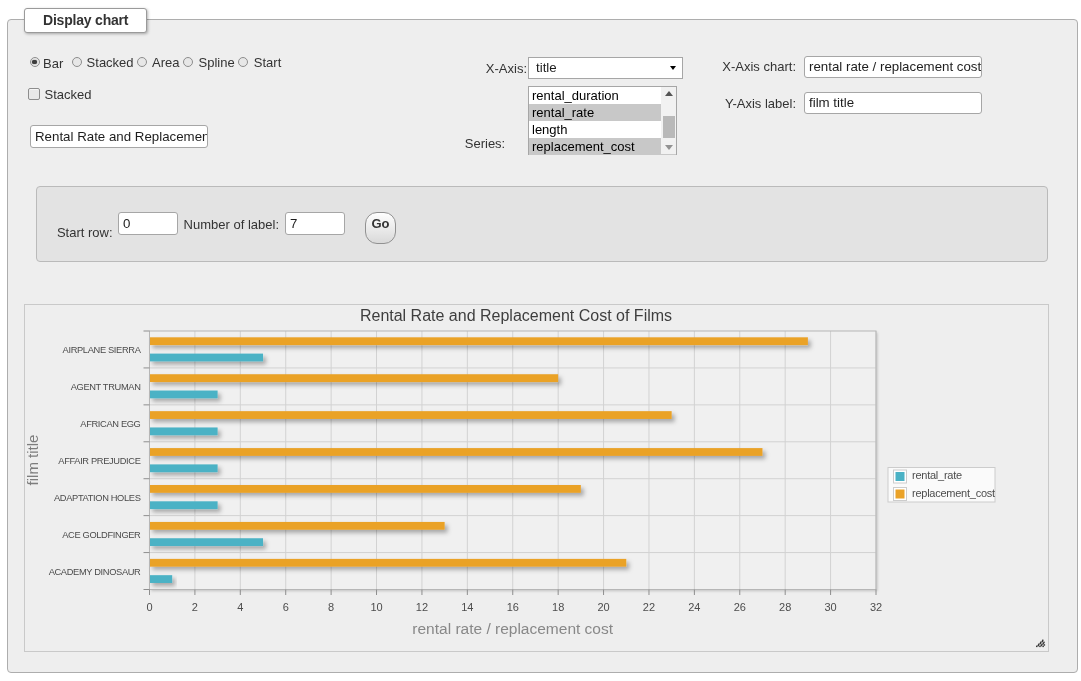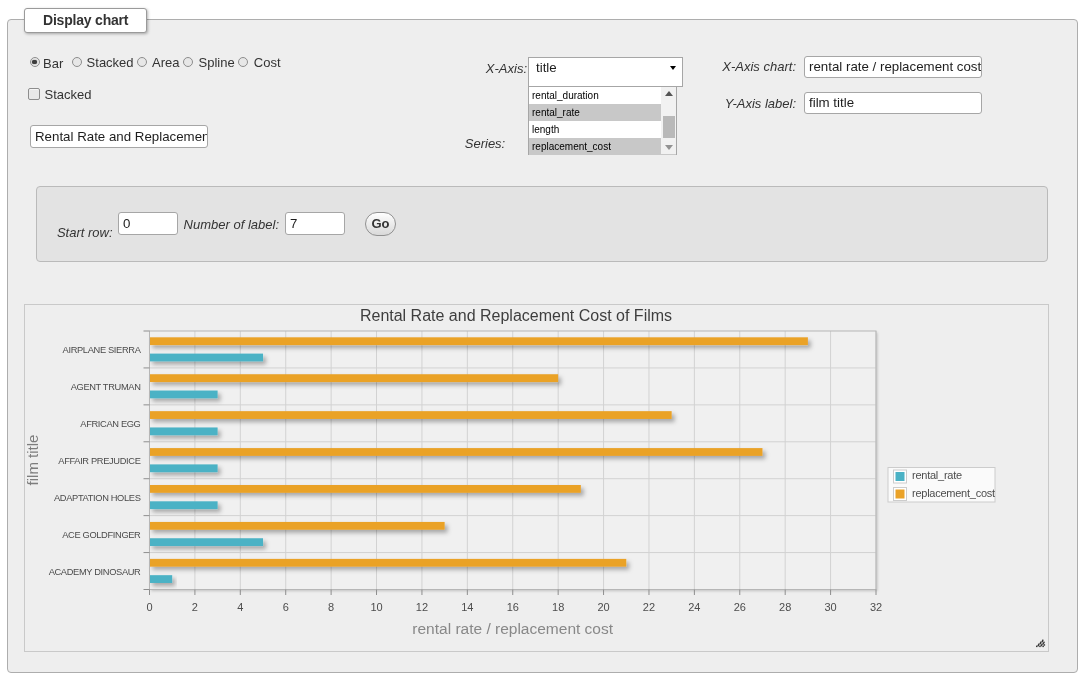--- a/index.html
+++ b/index.html
@@ -12,63 +12,63 @@
   border:1px solid #9a9a9a; border-radius:3px; line-height:23px; font-weight:bold;
   font-size:14px; letter-spacing:-0.2px; color:#333; box-shadow:1px 1px 3px rgba(0,0,0,0.3); }
 .radio { width:10px; height:10px; border-radius:50%; border:1px solid #8d8d8d; background:#e7e7e7; }
 .radio.on::after { content:""; position:absolute; left:1.8px; top:1.8px; width:4.5px; height:4.5px;
   border-radius:50%; background:#3c3c3c; box-shadow:0 0 1px #3c3c3c; }
 .cb { width:12px; height:12px; border:1px solid #8d8d8d; border-radius:2px; background:#e9e9e9;
   box-shadow: inset 0 1px 0 rgba(255,255,255,0.6); }
 .lbl { font-size:13px; color:#333; line-height:15px; white-space:nowrap; }
 .inp { background:#fff; border:1px solid #a6a6a6; border-radius:3px; font-family:"Liberation Sans",sans-serif;
   font-size:13.3px; color:#1d1d1d; line-height:20px; padding:0 0 0 4px; white-space:nowrap; overflow:hidden; }
-.rlab { text-align:right;font-style:italic; }
+.rlab { text-align:right; }
 .sel { background:#fff; border:1px solid #a6a6a6; font-size:13.3px; color:#1d1d1d; line-height:20px; padding-left:7px; }
 .sel .arr { position:absolute; right:6px; top:8px; width:0; height:0;
   border-left:3.5px solid transparent; border-right:3.5px solid transparent; border-top:4.5px solid #000; }
 .msel { background:#fff; border:1px solid #a6a6a6; }
-.opt { height:17px; line-height:17px; padding-left:3px; font-size:10px; color:#000; white-space:nowrap; }
+.opt { height:17px; line-height:17px; padding-left:3px; font-size:13px; color:#000; white-space:nowrap; }
 .opt.seld { background:#c8c8c8; }
 .sb { position:absolute; top:0; right:0; width:15px; height:100%; background:#f2f2f2; }
 .sbbtn { position:absolute; left:0; width:15px; height:13px; background:#f1f1f1; }
 .sbbtn::after { content:""; position:absolute; left:3.5px; width:0; height:0;
   border-left:4px solid transparent; border-right:4px solid transparent; }
 .sbup { top:0; } .sbup::after { top:4px; border-bottom:5px solid #555; }
 .sbdn { bottom:0; } .sbdn::after { top:4px; border-top:5px solid #929292; }
 .sbth { position:absolute; left:1.5px; width:12px; background:#b9b9b9; }
 .startbox { left:36px; top:186px; width:1012px; height:76px; background:#e3e3e3;
   border:1px solid #bababa; border-radius:4px; }
-.gobtn { left:365px; top:212px; width:31px; height:24px; border:1px solid #919191; border-radius:12px;
+.gobtn { left:365px; top:212px; width:31px; height:32px; border:1px solid #919191; border-radius:12px;
   background:linear-gradient(#fefefe,#d9d9d9); text-align:center; line-height:22px;
   font-size:13px; font-weight:bold; color:#333; }
 </style>
 </head>
 <body>
 <div class="abs fieldset"></div>
 <div class="abs flegend">Display chart</div>
 
 <div class="abs radio on" style="left:29.5px; top:57px;"></div>
 <div class="abs lbl" style="left:43px; top:56px;">Bar</div>
 <div class="abs radio" style="left:71.7px; top:57px;"></div>
 <div class="abs lbl" style="left:86.6px; top:55px;">Stacked</div>
 <div class="abs radio" style="left:137.2px; top:57px;"></div>
 <div class="abs lbl" style="left:152px; top:55px;">Area</div>
 <div class="abs radio" style="left:183.3px; top:57px;"></div>
 <div class="abs lbl" style="left:198.5px; top:55px;">Spline</div>
 <div class="abs radio" style="left:238.3px; top:57px;"></div>
-<div class="abs lbl" style="left:253.8px; top:55px;">Cost</div>
+<div class="abs lbl" style="left:253.8px; top:55px;">Start</div>
 
 <div class="abs cb" style="left:28px; top:88px;"></div>
 <div class="abs lbl" style="left:44.5px; top:86.5px;">Stacked</div>
 
 <div class="abs inp" style="left:30px; top:125px; width:178px; height:23px; line-height:21px;">Rental Rate and Replacement Cost of Films</div>
 
 <div class="abs lbl rlab" style="left:445px; top:61px; width:82px;">X-Axis:</div>
-<div class="abs sel" style="left:528px; top:57px; width:155px; height:30px;">title<span class="arr"></span></div>
+<div class="abs sel" style="left:528px; top:57px; width:155px; height:22px;">title<span class="arr"></span></div>
 
 <div class="abs lbl rlab" style="left:696px; top:59px; width:100px;">X-Axis chart:</div>
 <div class="abs inp" style="left:804px; top:56px; width:178px; height:22px;">rental rate / replacement cost</div>
 <div class="abs lbl rlab" style="left:696px; top:96px; width:100px;">Y-Axis label:</div>
 <div class="abs inp" style="left:804px; top:92px; width:178px; height:22px;">film title</div>
 
 <div class="abs lbl rlab" style="left:444px; top:135.5px; width:82px;text-align:center;">Series:</div>
 <div class="abs msel" style="left:528px; top:86px; width:149px; height:68.5px;">
   <div class="opt">rental_duration</div>
   <div class="opt seld">rental_rate</div>

